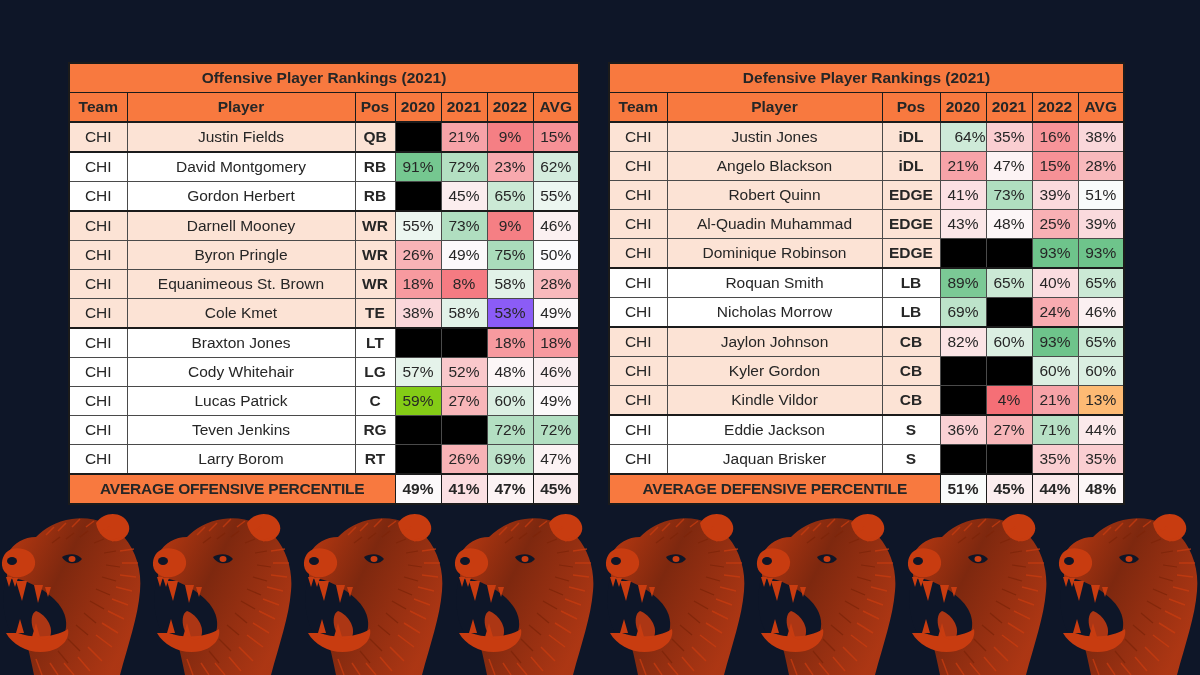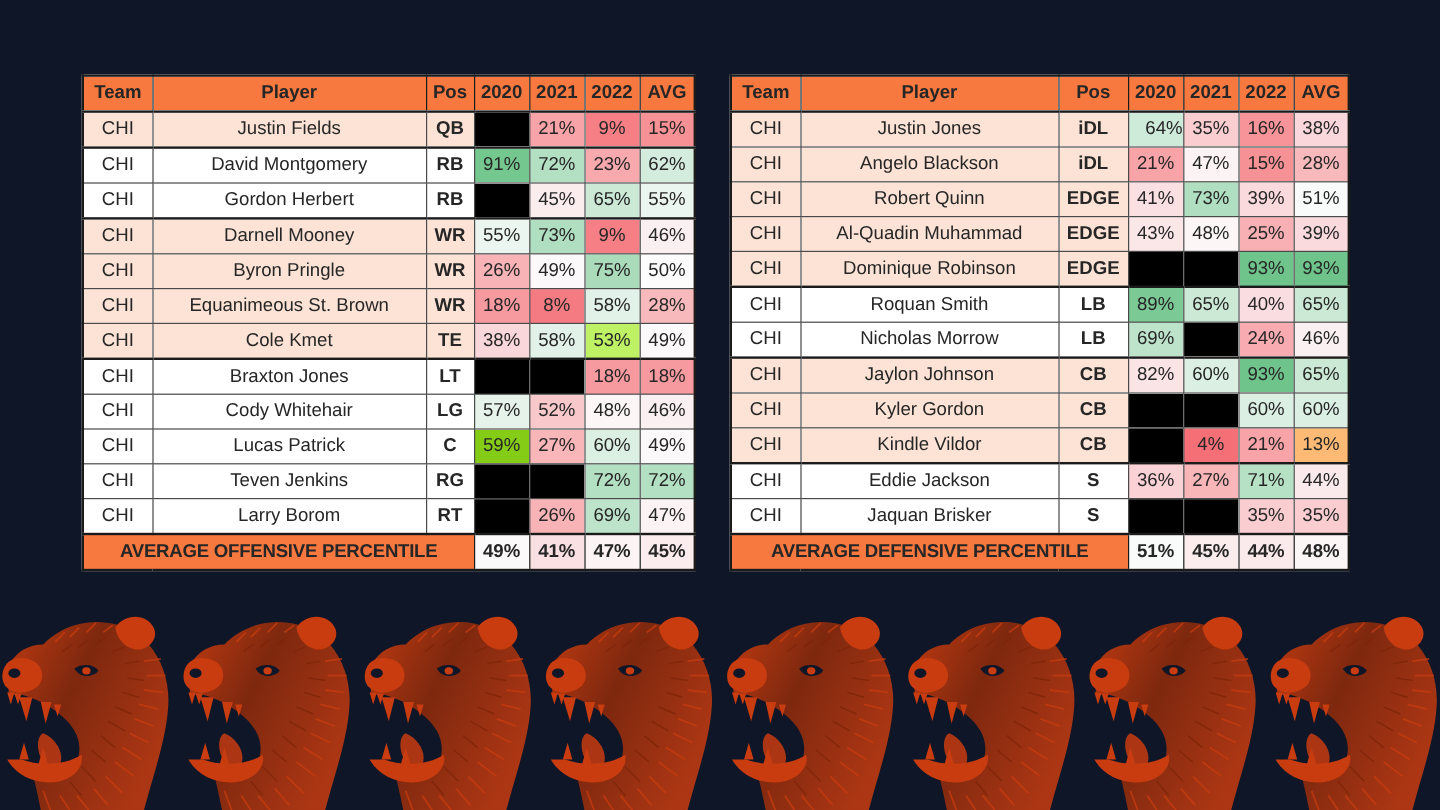--- a/index.html
+++ b/index.html
@@ -120,20 +120,23 @@
       <col style="width:58px">
         <col style="width:228px">
         <col style="width:40px">
       <col style="width:46px">
         <col style="width:46px">
         <col style="width:46px">
         <col style="width:46px">
     </colgroup>
     <thead>
       <tr>
+        <th class="title-cell" colspan="7">Offensive Player Rankings (2021)</th>
+      </tr>
+      <tr>
         <th class="hdr-cell">Team</th>
         <th class="hdr-cell">Player</th>
         <th class="hdr-cell">Pos</th>
         <th class="hdr-cell">2020</th>
         <th class="hdr-cell">2021</th>
         <th class="hdr-cell">2022</th>
         <th class="hdr-cell">AVG</th>
       </tr>
     </thead>
     <tbody>
@@ -190,21 +193,21 @@
           <td class="val" style="background: rgb(245, 123, 130);">8%</td>
           <td class="val" style="background: rgb(226, 242, 232);">58%</td>
           <td class="val" style="background: rgb(248, 185, 188);">28%</td>
         </tr>
         <tr class="band-peach">
           <td class="team-cell">CHI</td>
           <td class="player-cell">Cole Kmet</td>
           <td class="pos-cell">TE</td>
           <td class="val" style="background: rgb(250, 215, 218);">38%</td>
           <td class="val" style="background: rgb(226, 242, 232);">58%</td>
-          <td class="val" style="background: #bef264; margin-left: 12px;">53%</td>
+          <td class="val" style="background: #8b5cf6; margin-left: 12px;">53%</td>
           <td class="val" style="background: rgb(252, 249, 250);">49%</td>
         </tr>
         <tr class="band-white group-start">
           <td class="team-cell">CHI</td>
           <td class="player-cell">Braxton Jones</td>
           <td class="pos-cell">LT</td>
           <td class="val blank"></td>
           <td class="val blank"></td>
           <td class="val" style="background: rgb(247, 154, 159);">18%</td>
           <td class="val" style="background: rgb(247, 154, 159);">18%</td>
@@ -264,20 +267,23 @@
       <col style="width:58px">
         <col style="width:215px">
         <col style="width:58px">
       <col style="width:46px">
         <col style="width:46px">
         <col style="width:46px">
         <col style="width:46px">
     </colgroup>
     <thead>
       <tr>
+        <th class="title-cell" colspan="7">Defensive Player Rankings (2021)</th>
+      </tr>
+      <tr>
         <th class="hdr-cell">Team</th>
         <th class="hdr-cell">Player</th>
         <th class="hdr-cell">Pos</th>
         <th class="hdr-cell">2020</th>
         <th class="hdr-cell">2021</th>
         <th class="hdr-cell">2022</th>
         <th class="hdr-cell">AVG</th>
       </tr>
     </thead>
     <tbody>

